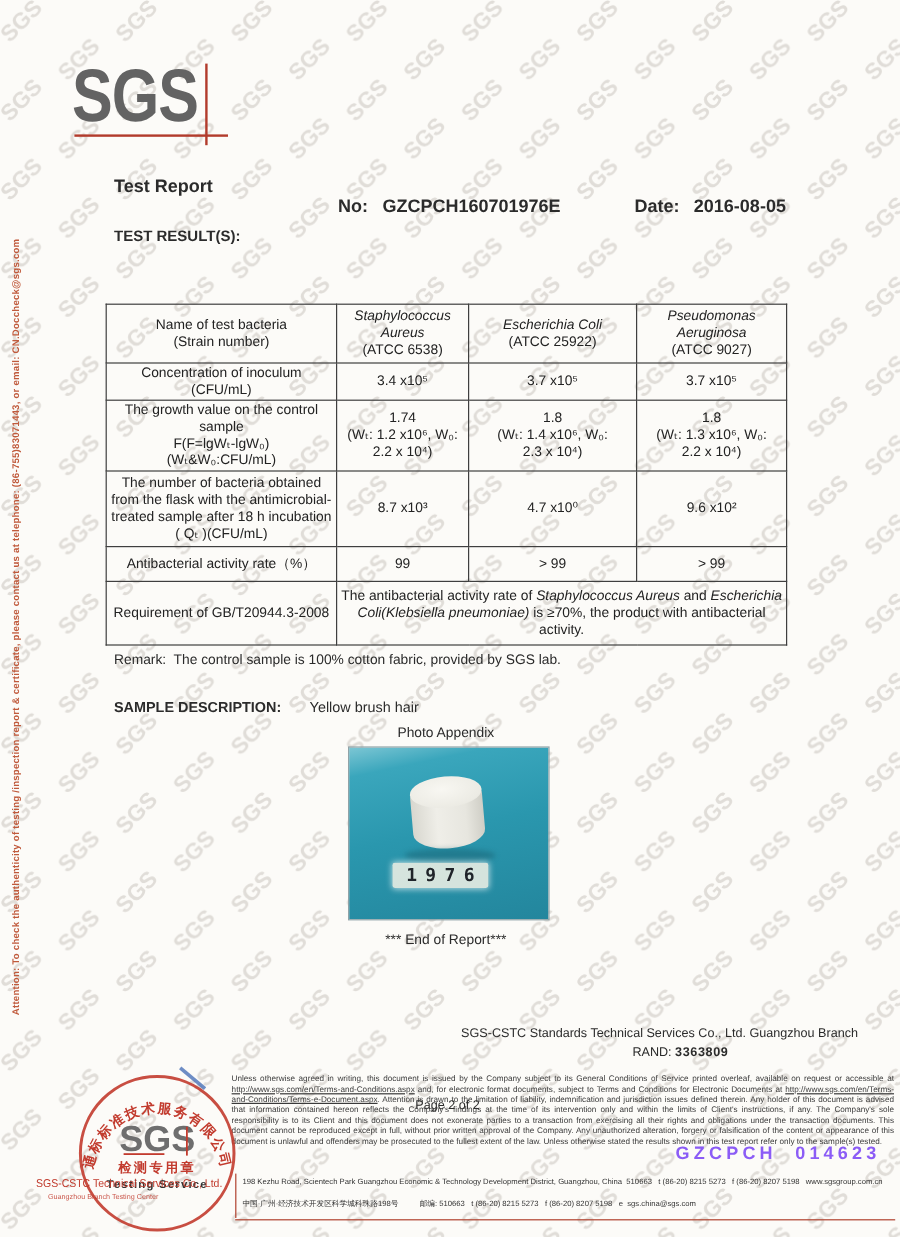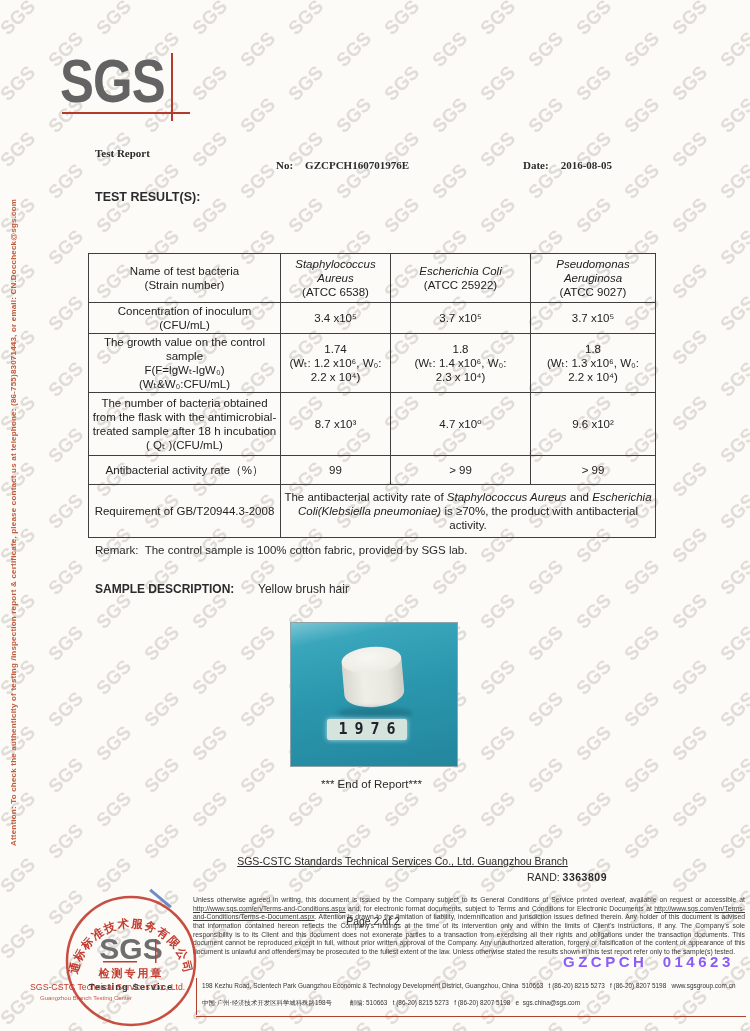--- a/index.html
+++ b/index.html
@@ -6,21 +6,21 @@
   .page{position:relative;width:750px;height:1031px;margin:0 auto;background:#fcfbf8;
         overflow:hidden;font-family:"Liberation Sans","DejaVu Sans",sans-serif;color:#2b2b2b;}
   .wm{position:absolute;left:0;top:0;z-index:0;}
   .layer{position:absolute;z-index:2;}
 
   
   .logo{left:60px;top:50px;font-size:62px;font-weight:bold;color:#636363;
         transform:scaleX(.82);transform-origin:left top;letter-spacing:-1px;line-height:1;}
   .logo-hline{left:62px;top:112px;width:128px;height:2px;background:#b23b2c;}
   .logo-vline{left:171px;top:53px;width:2px;height:68px;background:#b23b2c;}
-  .meta{top:147px;font-size:11px;font-weight:bold;white-space:pre;font-family:Liberation Serif, serif;}
+  .meta{top:147px;font-size:15px;font-weight:bold;white-space:pre;}
   .m-title{left:95px;} .m-no{left:265px;} .m-date{left:512px;}
   .m-gap{display:inline-block;width:12px;}
 
   
   .res-head{left:95px;top:190px;font-size:12.5px;font-weight:bold;}
   .res-intro{left:95px;top:205px;width:548px;font-size:12.5px;line-height:1.3;}
 
   
   table.results{position:absolute;left:88px;top:253px;z-index:2;border-collapse:collapse;
         table-layout:fixed;font-size:11.5px;line-height:1.22;color:#222;}
@@ -48,21 +48,21 @@
          background:radial-gradient(ellipse at 45% 40%,#f8f7f2 0%,#ecebe4 70%,#d9d8d0 100%);}
   .cyl-shadow{position:absolute;left:46px;top:84px;width:76px;height:12px;border-radius:50%;
          background:rgba(20,80,95,.35);filter:blur(2px);}
   .tag{position:absolute;left:36px;top:96px;width:80px;height:21px;background:rgba(238,239,229,.88);
          border-radius:2px;box-shadow:0 0 5px rgba(255,255,255,.7);text-align:center;
          font-family:"DejaVu Sans Mono",monospace;font-size:15px;font-weight:bold;color:#20242a;
          letter-spacing:7px;line-height:21px;text-indent:7px;}
   .eor{left:88px;top:778px;width:567px;text-align:center;font-size:11.5px;}
 
   
-  .f-company{left:90px;top:855px;width:625px;text-align:center;font-size:10.5px;text-decoration:underline;}
+  .f-company{left:90px;top:855px;width:625px;text-align:right;font-size:10.5px;}
   .f-page{left:88px;top:915px;width:570px;text-align:center;font-size:10.5px;}
   .f-rand{left:527px;top:871px;font-size:10.5px;}
   .f-rand b{letter-spacing:.5px;}
   .disclaimer{left:193px;top:896px;width:552px;font-size:6.8px;line-height:1.28;
          text-align:justify;color:#3a3a3a;}
   .serial{left:563px;top:953px;font-size:15px;letter-spacing:3.5px;color:#8b5cf6;
          font-weight:bold;white-space:pre;}
   .addr{left:202px;width:545px;font-size:6.4px;color:#333;white-space:pre;}
   .addr-en{top:982px;} .addr-cn{top:999px;}
   .f-vline{left:196px;top:978px;width:1px;height:37px;background:#b0412f;}
@@ -169,20 +169,21 @@
         <td colspan="3" class="lft"><span>The antibacterial activity rate of </span><span style="font-style: italic;">Staphylococcus Aureus</span><span> and </span><span style="font-style: italic;">Escherichia Coli(Klebsiella pneumoniae)</span><span> is ≥70%, the product with antibacterial activity.</span></td>
       </tr>
     </tbody>
   </table>
 
   <div class="layer remark">Remark:  The control sample is 100% cotton fabric, provided by SGS lab.</div>
 
   <div class="layer samp-label">SAMPLE DESCRIPTION:</div>
   <div class="layer samp-value">Yellow brush hair</div>
 
+  <div class="layer photo-caption">Photo Appendix</div>
 
   <div class="layer photo">
     <div class="cyl">
       <div class="cyl-body"></div>
       <div class="cyl-top"></div>
     </div>
     <div class="cyl-shadow"></div>
     <div class="tag">1976</div>
   </div>
 

